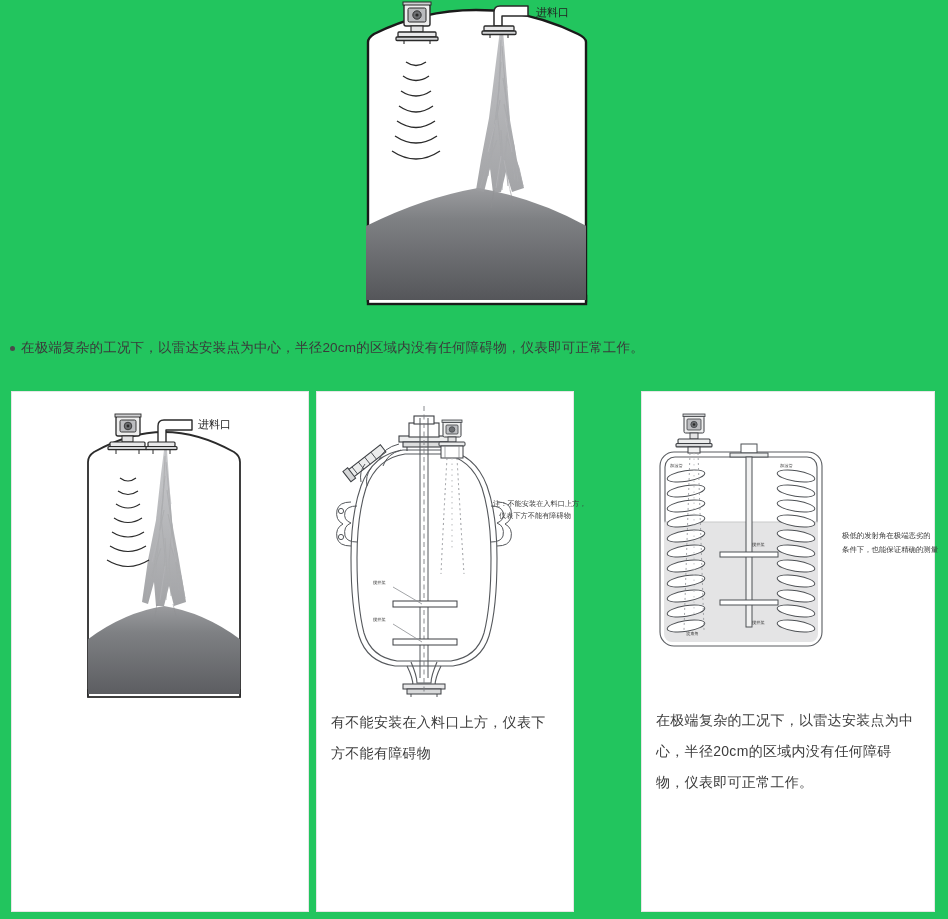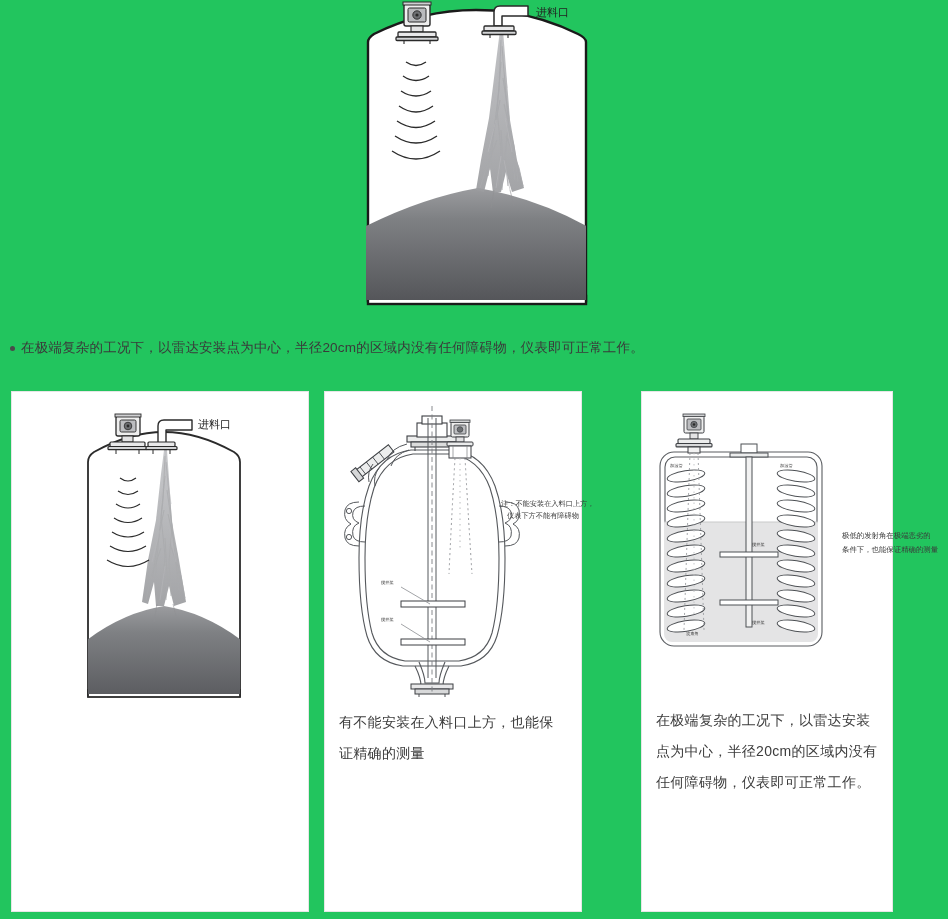--- a/index.html
+++ b/index.html
@@ -28,22 +28,22 @@
     background: #4a4a4a; margin-top: 8px; flex: none;
   }
 
   
   .cards { position: absolute; left: 0; top: 391px; width: 948px; height: 522px; }
   .card {
     position: absolute; top: 0; height: 521px;
     border: 1px solid #e6e6e6; background: #fff;
   }
   #card-1 { left: 11px;  width: 298px; }
-  #card-2 { left: 324px; width: 258px; }
-  #card-3 { left: 641px; width: 252px; }
+  #card-2 { left: 316px; width: 258px; }
+  #card-3 { left: 641px; width: 294px; }
 
   .card-figure { position: relative; width: 100%; }
   .card-caption {
     position: absolute; left: 14px; right: 14px;
     font-size: 14px; color: #3c3c3c; line-height: 31px;
     letter-spacing: .3px;
   }
   #caption-2 { top: 315px; }
   #caption-3 { top: 313px; }
 
@@ -349,21 +349,21 @@
           </g>
           <g>
             <line x1="72" y1="226" x2="101" y2="244" stroke="#8a8d91" stroke-width=".8"></line>
             <text class="lbl-tiny" x="52" y="223">搅拌桨</text>
           </g>
 
           <text class="lbl-note" x="172" y="108">注：不能安装在入料口上方，</text>
           <text class="lbl-note" x="178" y="120">仪表下方不能有障碍物</text>
         </svg>
       </div>
-      <div class="card-caption" id="caption-2">有不能安装在入料口上方，也能保证精确的测量</div>
+      <div class="card-caption" id="caption-2">有不能安装在入料口上方，仪表下方不能有障碍物</div>
     </div>
 
     <div class="card" id="card-3">
       <div class="card-figure">
         <svg class="fig-3" width="290" height="290" viewBox="0 0 290 290">
           <defs>
             <clipPath id="liqClip">
               <rect x="16" y="52" width="154" height="186" rx="8"></rect>
             </clipPath>
           </defs>

